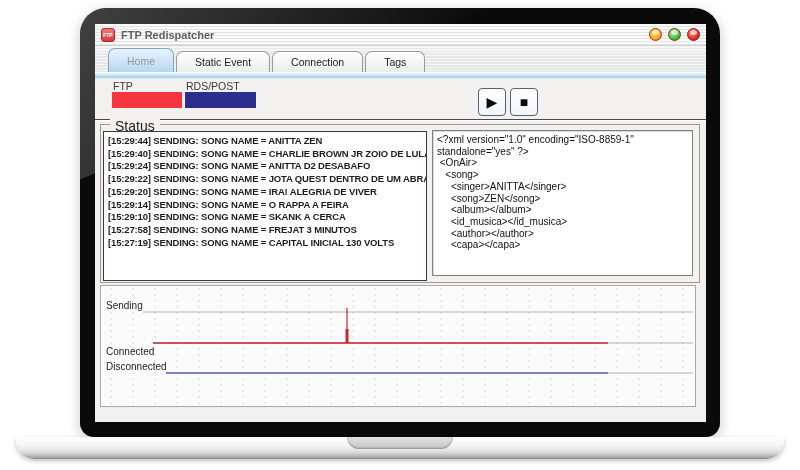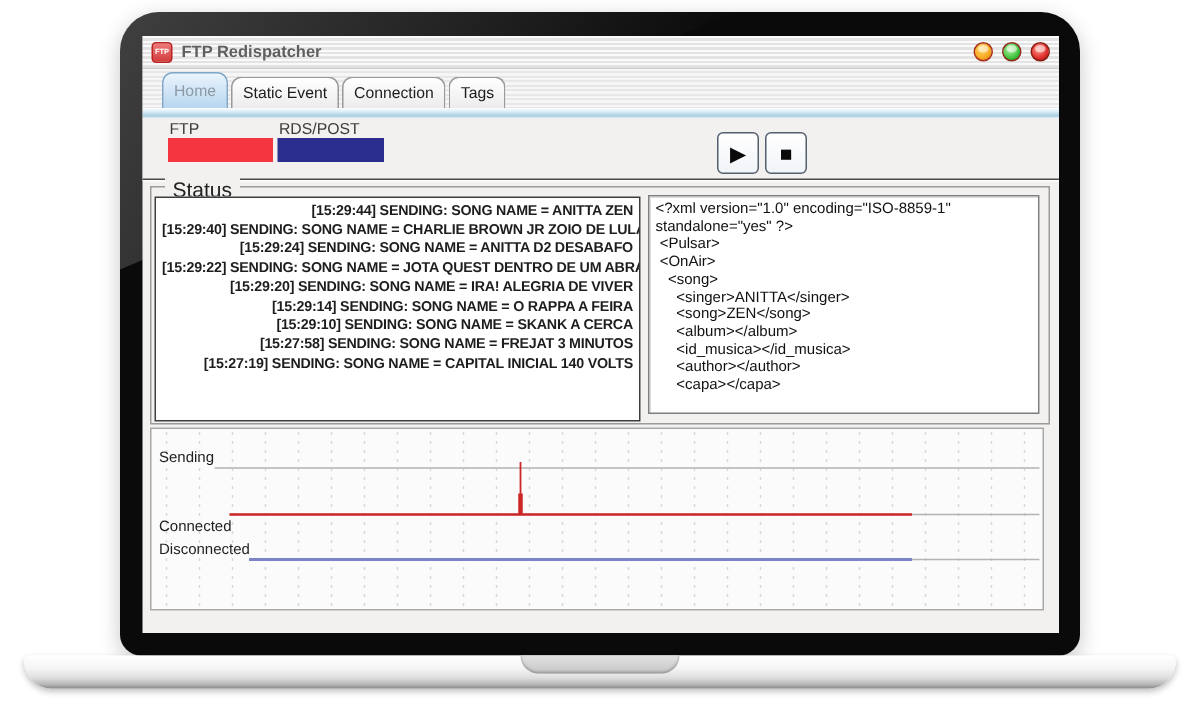--- a/index.html
+++ b/index.html
@@ -35,21 +35,21 @@
     background:rgba(255,255,255,.55);}
   .c-min{background:radial-gradient(circle at 40% 35%, #ffd866, var(--ctrl-orange) 60%, #c96a10);border:1px solid #a93420;}
   .c-max{background:radial-gradient(circle at 40% 35%, #b8f0a8, var(--ctrl-green) 60%, #1f7a1f);border:1px solid #8c2f1e;}
   .c-close{background:radial-gradient(circle at 40% 35%, #ff9a8a, var(--ctrl-red) 60%, #8f1515);border:1px solid #8c1d12;}
 
   .tabbar{position:absolute;left:0;top:22px;width:100%;height:26px;
     background:repeating-linear-gradient(to bottom,#f6f6f6 0 1.5px,#e7e7e7 1.5px 3px);
     display:flex;align-items:flex-end;padding-left:13px;}
   .tab{height:21px;border:1px solid #9a9a9a;border-bottom:none;border-radius:7px 7px 0 0;
     background:linear-gradient(#ffffff,#ececec);font-size:10.5px;color:#1c1c1c;
-    display:flex;align-items:center;justify-content:center;margin-right:2px;padding:0 7px;}
+    display:flex;align-items:center;justify-content:center;margin-right:2px;padding:0 18px;}
   .tab.selected{height:24px;background:linear-gradient(var(--tab-selected-top),var(--tab-selected-bottom));
     border-color:#7fa6c8;color:#8c9aa6;}
   .tab.dim{color:#7d7d7d;}
   .bluestrip{position:absolute;left:0;top:48px;width:100%;height:7px;
     background:linear-gradient(to bottom,#ffffff 0%,#d8ecf9 35%,#a9cddf 75%,#e8f4fb 100%);}
 
   .toolbar{position:absolute;left:0;top:55px;width:100%;height:40px;background:#f2f1ef;}
   .barlabel{position:absolute;font-size:10.5px;color:#3a3a3a;}
   .indicator{position:absolute;height:16px;width:70px;top:13px;}
   .ftp-ind{left:17px;background:var(--ftp-bar);}
@@ -60,21 +60,21 @@
   .play{left:383px;} .stop{left:415px;}
   .sep{position:absolute;left:0;top:95px;width:100%;height:2px;
     background:linear-gradient(to bottom,#4a4a4a 0 1px,#ffffff 1px 2px);}
 
   .groupbox{position:absolute;left:5px;top:100px;width:600px;height:159px;border:1px solid #9b9b9b;}
   .grouplabel{position:absolute;left:9px;top:-7px;background:#f2f1ef;padding:0 5px;font-size:14px;color:#222;}
 
   .logpanel{position:absolute;left:8px;top:107px;width:324px;height:150px;background:#fff;
     border:1px solid #3c3c3c;overflow:hidden;padding:3px 4px;}
   .log-line{font-size:9.5px;font-weight:600;letter-spacing:-0.15px;color:#1d1d1d;line-height:12.7px;
-    white-space:nowrap;text-align:right;}
+    white-space:nowrap;}
 
   .xmlpanel{position:absolute;left:337px;top:106px;width:261px;height:146px;background:#fff;
     border:1px solid #7f7f7f;box-shadow:inset 1px 1px 0 #dcdcdc;overflow:hidden;padding:3px 4px;}
   .xml-line{font-size:10px;color:#111;line-height:11.7px;white-space:pre;}
 
   .chartpanel{position:absolute;left:5px;top:261px;width:596px;height:122px;background:#fbfbfb;
     border:1px solid #a8a8a8;}
   .rowlab{position:absolute;left:5px;font-size:10px;color:#1e1e1e;background:transparent;}
   .lab-sending{top:14px;} .lab-connected{top:60px;} .lab-disconnected{top:75px;}
   .chartpanel svg{position:absolute;left:0;top:0;}
@@ -128,28 +128,27 @@
   <div class="logpanel">
 
   <div class="log-line">[15:29:44]  SENDING: SONG NAME = ANITTA ZEN</div>
       <div class="log-line">[15:29:40]  SENDING: SONG NAME = CHARLIE BROWN JR ZOIO DE LULA</div>
       <div class="log-line">[15:29:24]  SENDING: SONG NAME = ANITTA D2 DESABAFO</div>
       <div class="log-line">[15:29:22]  SENDING: SONG NAME = JOTA QUEST DENTRO DE UM ABRAçO</div>
       <div class="log-line">[15:29:20]  SENDING: SONG NAME = IRA! ALEGRIA DE VIVER</div>
       <div class="log-line">[15:29:14]  SENDING: SONG NAME = O RAPPA A FEIRA</div>
       <div class="log-line">[15:29:10]  SENDING: SONG NAME = SKANK A CERCA</div>
       <div class="log-line">[15:27:58]  SENDING: SONG NAME = FREJAT 3 MINUTOS</div>
-      <div class="log-line">[15:27:19]  SENDING: SONG NAME = CAPITAL INICIAL 140 VOLTS</div>
+      <div class="log-line">[15:27:19]  SENDING: SONG NAME = CAPITAL INICIAL 130 VOLTS</div>
     </div>
 
   <div class="xmlpanel">
 
   <div class="xml-line">&lt;?xml version="1.0" encoding="ISO-8859-1"</div>
       <div class="xml-line">standalone="yes" ?&gt;</div>
-      <div class="xml-line"> &lt;Pulsar&gt;</div>
       <div class="xml-line"> &lt;OnAir&gt;</div>
       <div class="xml-line">   &lt;song&gt;</div>
       <div class="xml-line">     &lt;singer&gt;ANITTA&lt;/singer&gt;</div>
       <div class="xml-line">     &lt;song&gt;ZEN&lt;/song&gt;</div>
       <div class="xml-line">     &lt;album&gt;&lt;/album&gt;</div>
       <div class="xml-line">     &lt;id_musica&gt;&lt;/id_musica&gt;</div>
       <div class="xml-line">     &lt;author&gt;&lt;/author&gt;</div>
       <div class="xml-line">     &lt;capa&gt;&lt;/capa&gt;</div>
     </div>
 

